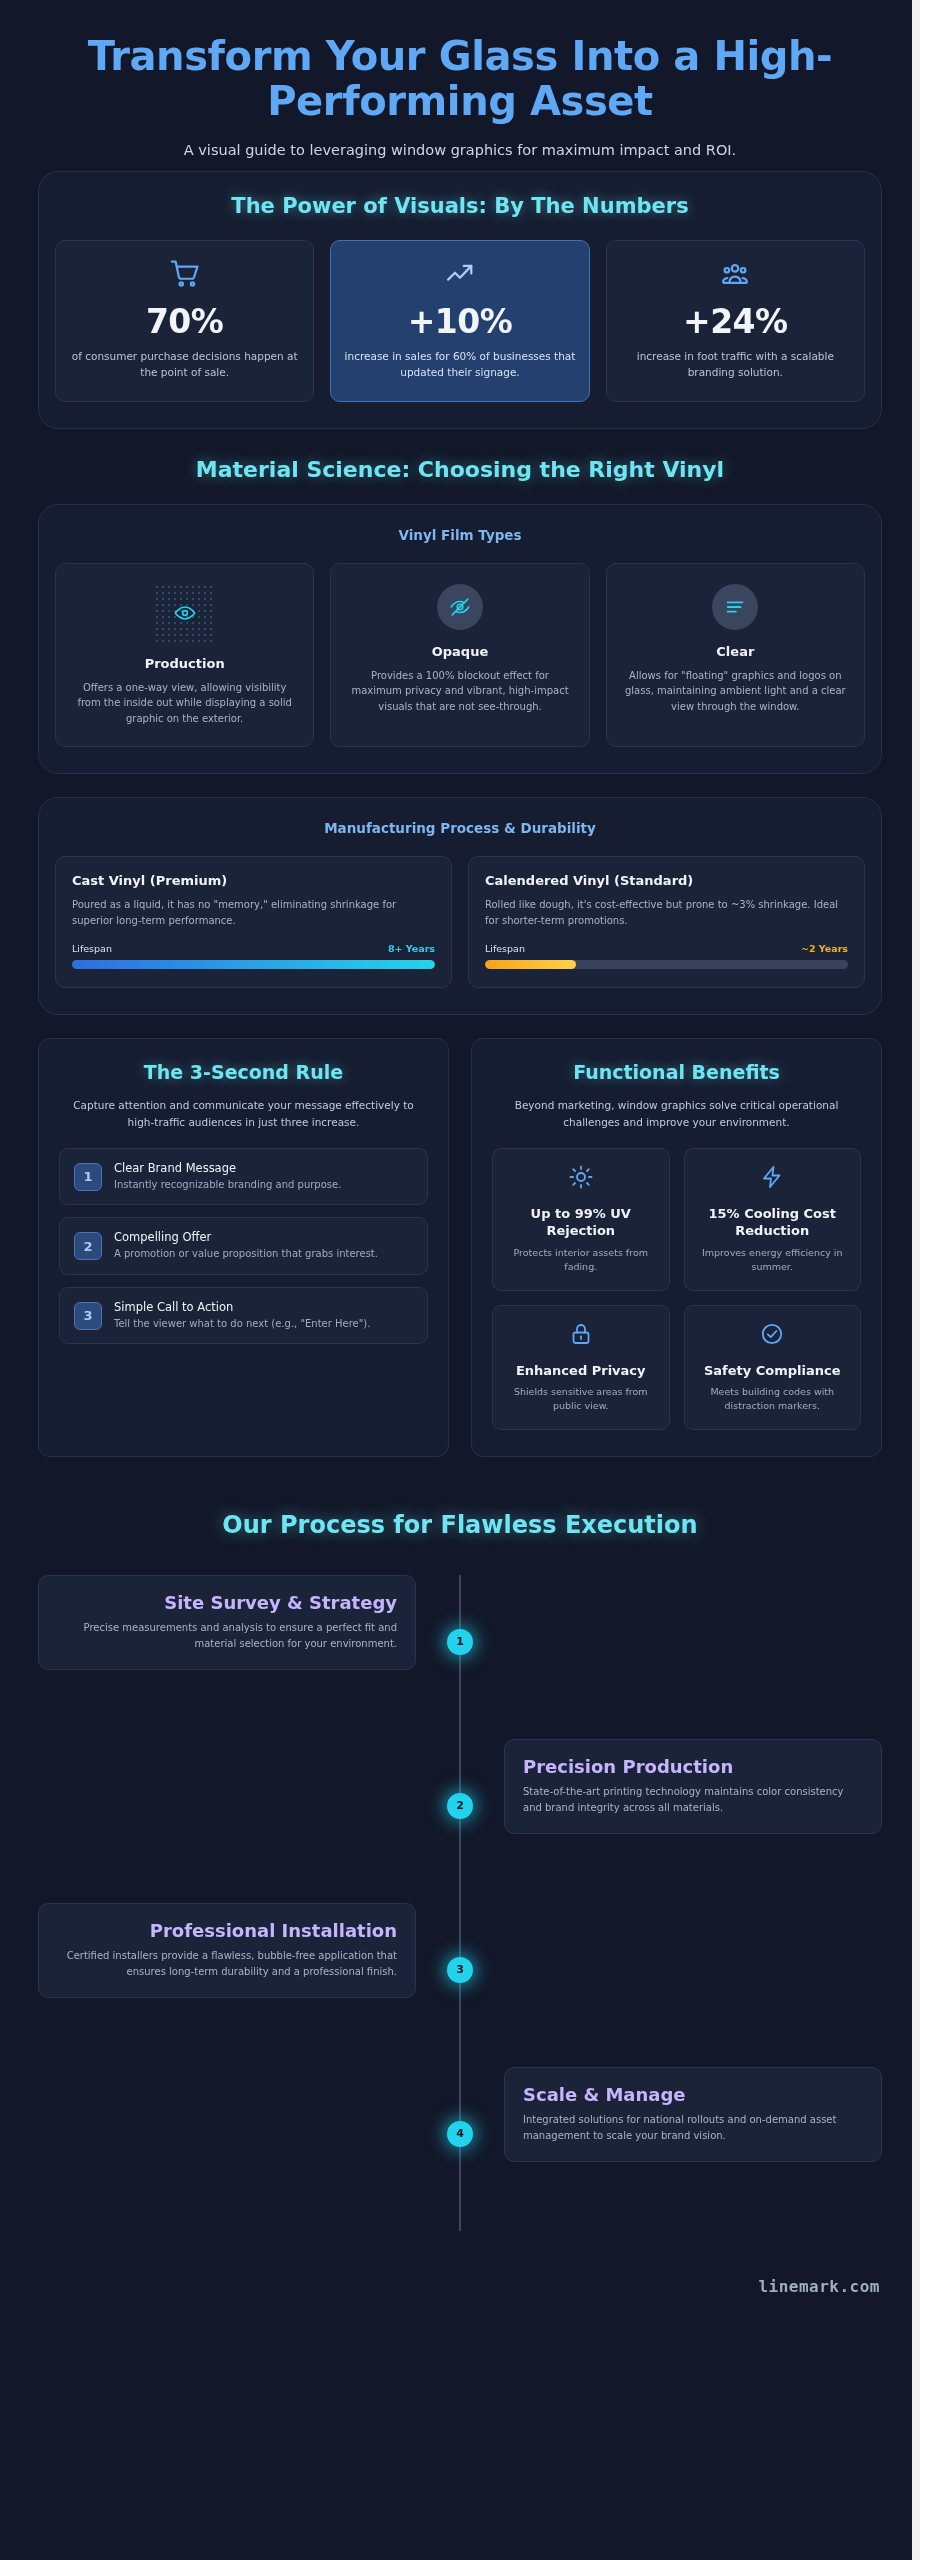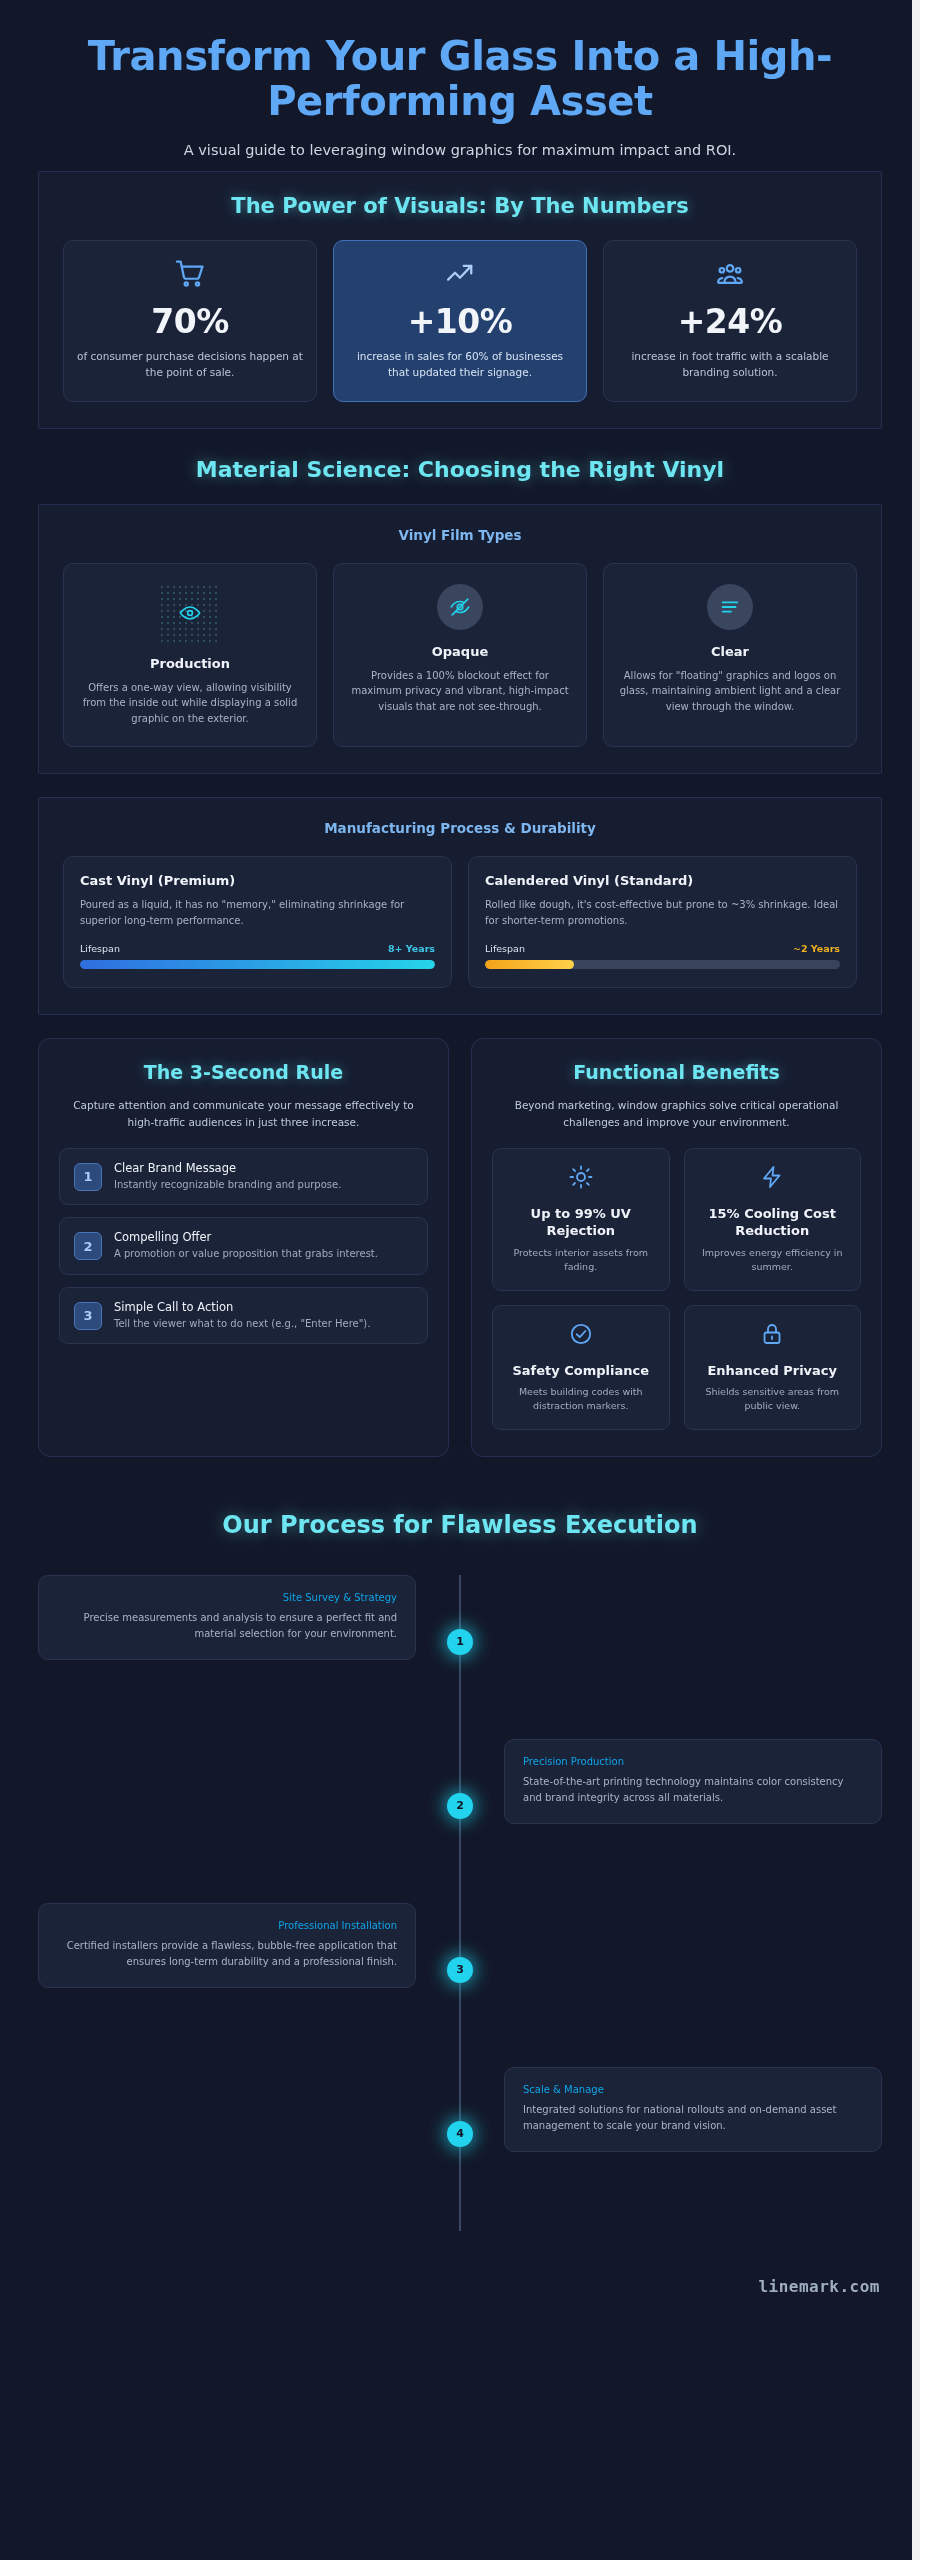--- a/index.html
+++ b/index.html
@@ -39,22 +39,22 @@
     color: #cdd6e4;
     max-width: 700px;
     margin-left: auto; margin-right: auto;
   }
 
   
   .panel {
     margin: 0 38px 23px;
     background: #161d31;
     border: 1px solid #253050;
-    border-radius: 2px;
-    padding: 22px 24px 26px;
+    border-radius: 20px;
+    padding: 22px 16px 26px;
   }
   .panel-title {
     text-align: center;
     font-size: 21px;
     font-weight: bold;
     color: #6ee6f2;
     margin-bottom: 22px;
     text-shadow: 0 0 12px rgba(110,230,242,0.45);
   }
   .section-head {
@@ -233,21 +233,21 @@
   .tl-row { position: relative; display: flex; min-height: 164px; }
   .tl-row .tl-side { width: 50%; }
   .tl-card {
     background: #1b2338;
     border: 1px solid #2a3350;
     border-radius: 10px;
     padding: 16px 18px;
   }
   .tl-row.left .tl-card { margin-right: 44px; text-align: right; }
   .tl-row.right .tl-card { margin-left: 44px; text-align: left; }
-  .tl-title { font-size: 10px; font-weight: normal; color: #0ea5e9; margin-bottom: 7px; }
+  .tl-title { font-size: 18px; font-weight: bold; color: #c4b5fd; margin-bottom: 7px; }
   .tl-desc { font-size: 10px; line-height: 1.65; color: #a8b4c8; }
   .tl-dot {
     position: absolute;
     left: 50%; margin-left: -13px;
     top: 54px;
     width: 26px; height: 26px;
     border-radius: 50%;
     background: #22d3ee;
     color: #0c1322;
     font-size: 11px; font-weight: bold;
@@ -458,38 +458,38 @@
               <polygon points="13.5,2 4,13.5 11,13.5 10,22 19.5,10.5 12.5,10.5"></polygon>
             </svg>
           </div>
           <div class="ben-title">15% Cooling Cost Reduction</div>
           <div class="ben-desc">Improves energy efficiency in summer.</div>
         </div>
 
         <div class="ben-card">
           <div class="ben-icon">
             <svg viewBox="0 0 24 24" fill="none" stroke="#5fa8f5" stroke-width="1.8" stroke-linecap="round" stroke-linejoin="round">
-              <circle cx="12" cy="12" r="9.2"></circle>
-              <polyline points="7.8,12.3 10.8,15.2 16.4,9"></polyline>
-            </svg>
-          </div>
-          <div class="ben-title">Safety Compliance</div>
-          <div class="ben-desc">Meets building codes with distraction markers.</div>
-        </div>
-
-        <div class="ben-card">
-          <div class="ben-icon">
-            <svg viewBox="0 0 24 24" fill="none" stroke="#5fa8f5" stroke-width="1.8" stroke-linecap="round" stroke-linejoin="round">
               <rect x="4.5" y="10.5" width="15" height="10.5" rx="2"></rect>
               <path d="M8 10.5V7a4 4 0 0 1 8 0v3.5"></path>
               <line x1="12" y1="14.5" x2="12" y2="17"></line>
             </svg>
           </div>
           <div class="ben-title">Enhanced Privacy</div>
           <div class="ben-desc">Shields sensitive areas from public view.</div>
+        </div>
+
+        <div class="ben-card">
+          <div class="ben-icon">
+            <svg viewBox="0 0 24 24" fill="none" stroke="#5fa8f5" stroke-width="1.8" stroke-linecap="round" stroke-linejoin="round">
+              <circle cx="12" cy="12" r="9.2"></circle>
+              <polyline points="7.8,12.3 10.8,15.2 16.4,9"></polyline>
+            </svg>
+          </div>
+          <div class="ben-title">Safety Compliance</div>
+          <div class="ben-desc">Meets building codes with distraction markers.</div>
         </div>
 
       </div>
     </div>
 
   </div>
 
   <div class="timeline-section">
     <div class="timeline-head">Our Process for Flawless Execution</div>
     <div class="timeline">

